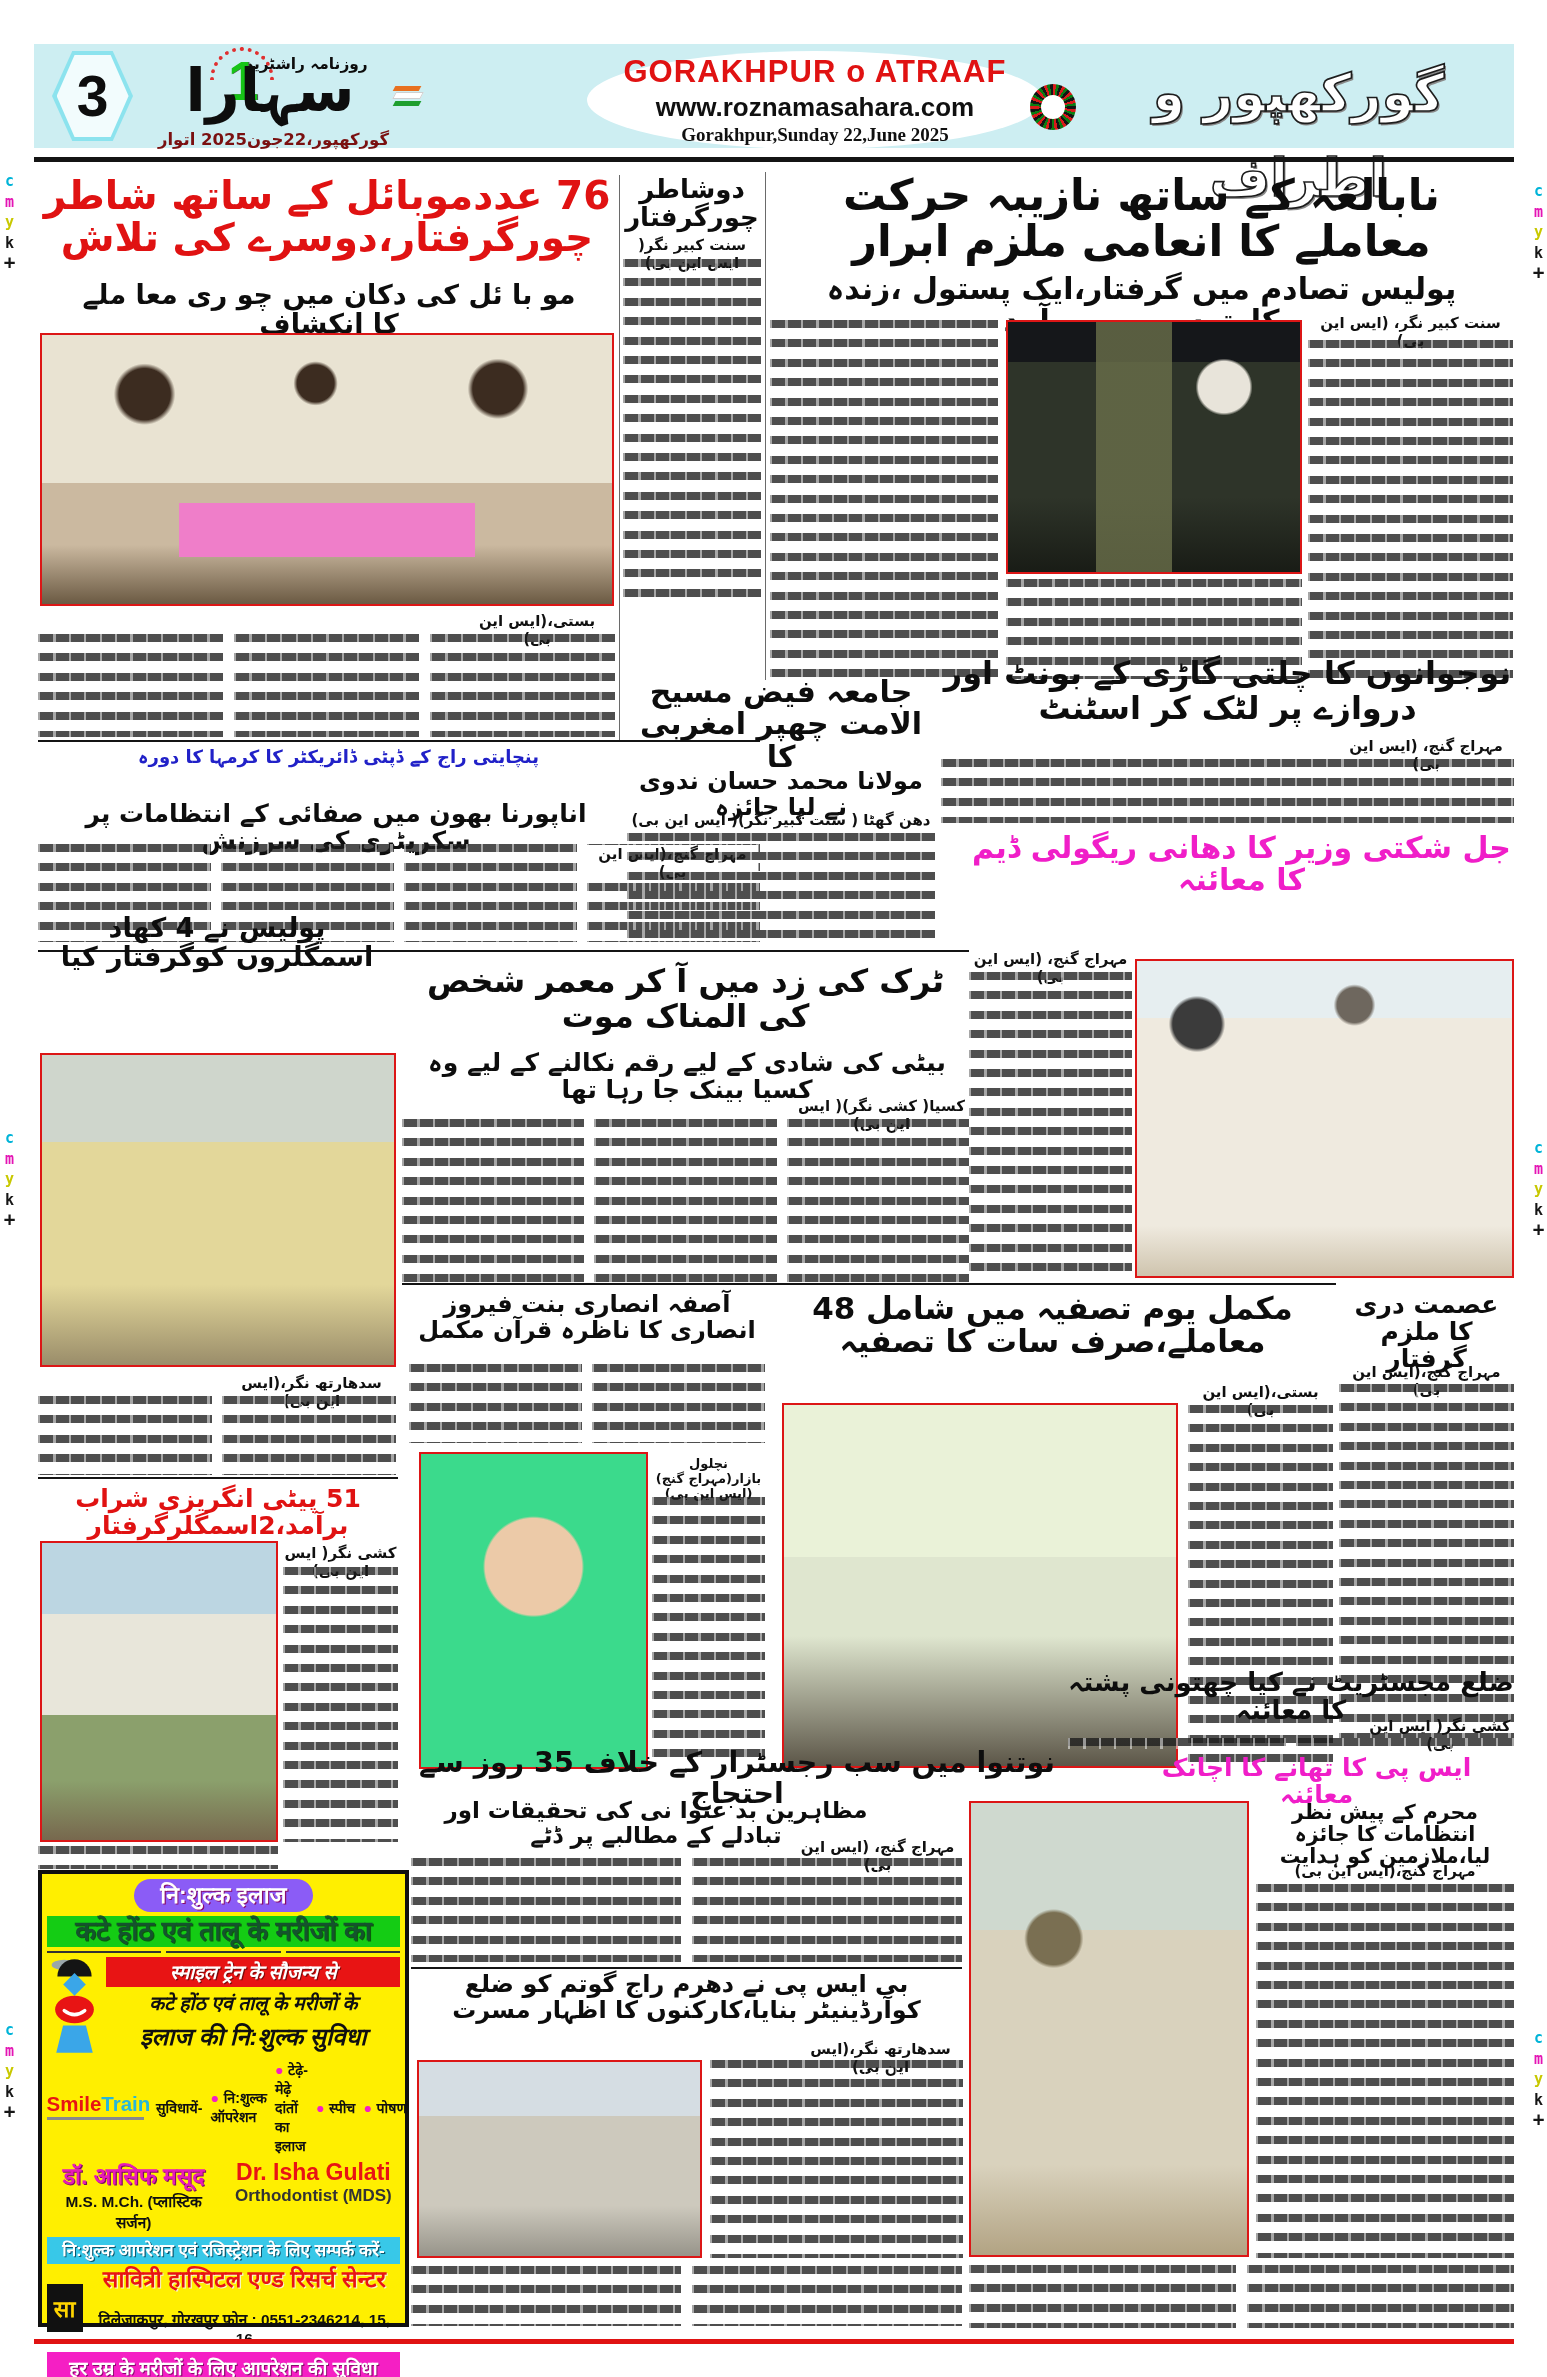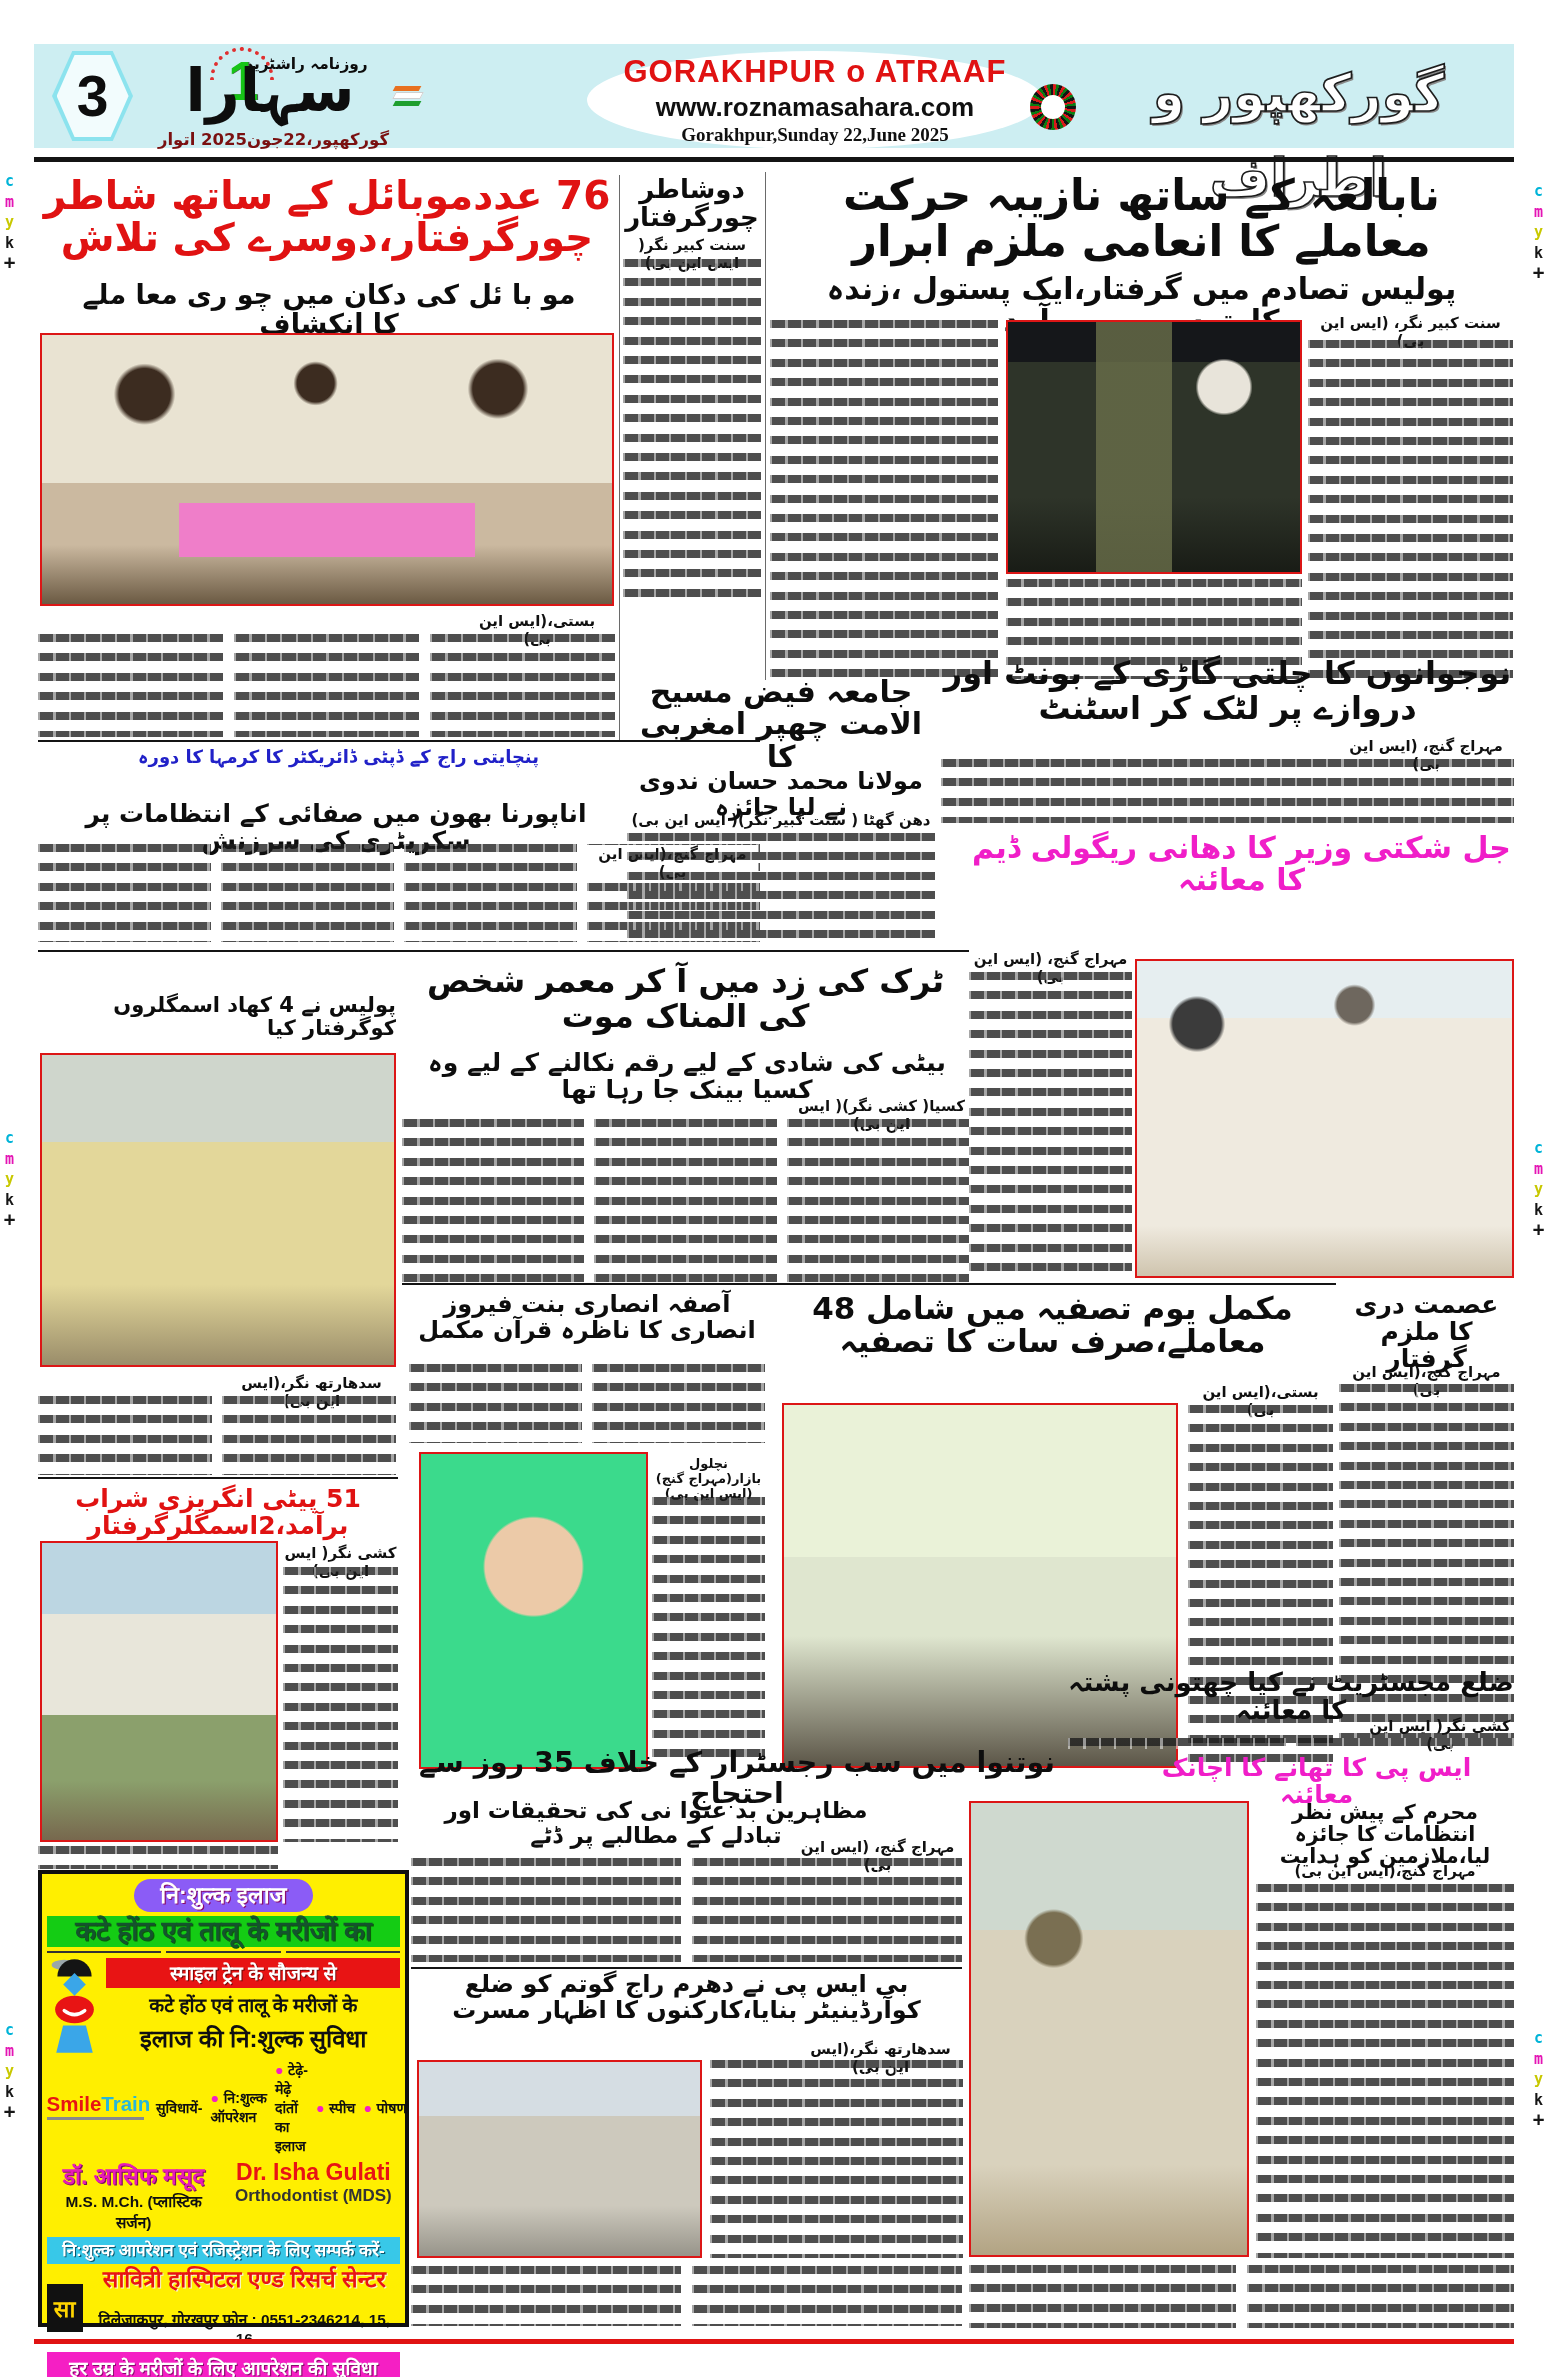--- a/index.html
+++ b/index.html
@@ -56,21 +56,21 @@
   #ad{border:4.6px solid #101010;background:#ffef00;display:flex;flex-direction:column;padding:4.6px;gap:4px;}
   .ad-pill{align-self:center;background:#8b5cf6;color:#fff;font-weight:bold;font-size:23px;line-height:33px;
            padding:0 26px;border-radius:23px;text-shadow:1.1px 1.1px 0 #8a0c6e;}
   .ad-green{background:#14cc14;color:#14532d;font-weight:bold;font-size:27px;line-height:31px;text-align:center;
             text-shadow:1.1px 1.1px 0 #0b5c0b;}
   .ad-photos{display:flex;gap:5.7px;height:85px;}
   .cleft{flex:1;border:1.7px solid #333;}
   .cl1{background:radial-gradient(ellipse at 50% 58%, #5a2020 0 20%, rgba(0,0,0,0) 21%),linear-gradient(#f0b9b0,#e09a92);}
   .cl2{background:radial-gradient(ellipse at 48% 52%, #4a1c28 0 17%, rgba(0,0,0,0) 18%),linear-gradient(#ecc5a4,#d8a184);}
   .cl3{background:radial-gradient(ellipse at 52% 60%, #7a2848 0 19%, rgba(0,0,0,0) 20%),linear-gradient(#e8c2a0,#d09c82);}
-  .ad-redrow{display:flex;gap:4.6px;align-items:center;}
+  .ad-redrow{display:flex;gap:4.6px;align-items:flex-start;font-style:italic;}
   .ad-redcol{flex:1;display:flex;flex-direction:column;gap:2.8px;}
   .ad-red{background:#e81414;color:#fff;font-weight:bold;font-size:19.4px;line-height:30px;text-align:center;text-shadow:1.1px 1.1px 0 #7a0808;}
   .ad-l1{font-weight:bold;font-size:19.4px;text-align:center;color:#101010;}
   .ad-l2{font-weight:bold;font-size:24px;text-align:center;color:#101010;}
   .ad-fac{display:flex;justify-content:center;gap:8px;font-weight:bold;font-size:14.2px;color:#101010;align-items:center;flex-wrap:nowrap;}
   .ad-fac .fi::before{content:"●";color:#f51fc4;margin-right:4.6px;}
   .ad-docs{display:flex;gap:5.7px;}
   .ad-doc{flex:1;text-align:center;}
   .dn1{color:#e81bb8;font-weight:bold;font-size:23px;text-shadow:1.1px 1.1px 0 #7c0c60;}
   .dq1{color:#101010;font-weight:bold;font-size:15.4px;}
@@ -209,21 +209,21 @@
   <div class="a u hd" style="left:941px;top:656px;width:573px;height:75px;font-size:32px;">نوجوانوں کا چلتی گاڑی کے بونٹ اور دروازے پر لٹک کر اسٹنٹ</div>
   <div class="a by" style="left:1339px;top:737px;width:174px;">مہراج گنج، (ایس این بی)</div>
   <div class="a gk" style="left:941px;top:759px;width:573px;height:64px;"></div>
 
   <div class="a u hd" style="left:969px;top:832px;width:545px;height:62px;font-size:30px;color:#f01ec8;">جل شکتی وزیر کا دھانی ریگولی ڈیم کا معائنہ</div>
   <div class="a by" style="left:969px;top:950px;width:163px;">مہراج گنج، (ایس این بی)</div>
   <div class="a ph ph5" style="left:1135px;top:959px;width:379px;height:319px;"></div>
   <div class="a gk" style="left:969px;top:972px;width:163px;height:307px;"></div>
 
   <div class="a rule" style="left:38px;top:950px;width:931px;height:1.7px;"></div>
-  <div class="a u hd" style="left:38px;top:994px;width:358px;height:70px;font-size:21px;text-align:right;">پولیس نے 4 کھاد اسمگلروں کوگرفتار کیا</div>
+  <div class="a u hd" style="left:38px;top:913px;width:358px;height:70px;font-size:27px;">پولیس نے 4 کھاد اسمگلروں کوگرفتار کیا</div>
   <div class="a ph ph7" style="left:40px;top:1053px;width:356px;height:314px;"></div>
   <div class="a by" style="left:228px;top:1374px;width:167px;">سدھارتھ نگر،(ایس این بی)</div>
   <div class="a gw" style="left:38px;top:1396px;width:358px;height:79px;">
     <div class="gk"></div>
       <div class="gk"></div>
   </div>
 
   <div class="a u hd" style="left:402px;top:964px;width:567px;height:76px;font-size:32px;">ٹرک کی زد میں آ کر معمر شخص کی المناک موت</div>
   <div class="a u hd" style="left:422px;top:1049px;width:530px;height:38px;font-size:25px;">بیٹی کی شادی کے لیے رقم نکالنے کے لیے وہ کسیا بینک جا رہا تھا</div>
   <div class="a by" style="left:795px;top:1097px;width:173px;">کسیا( کشی نگر)( ایس این بی)</div>

